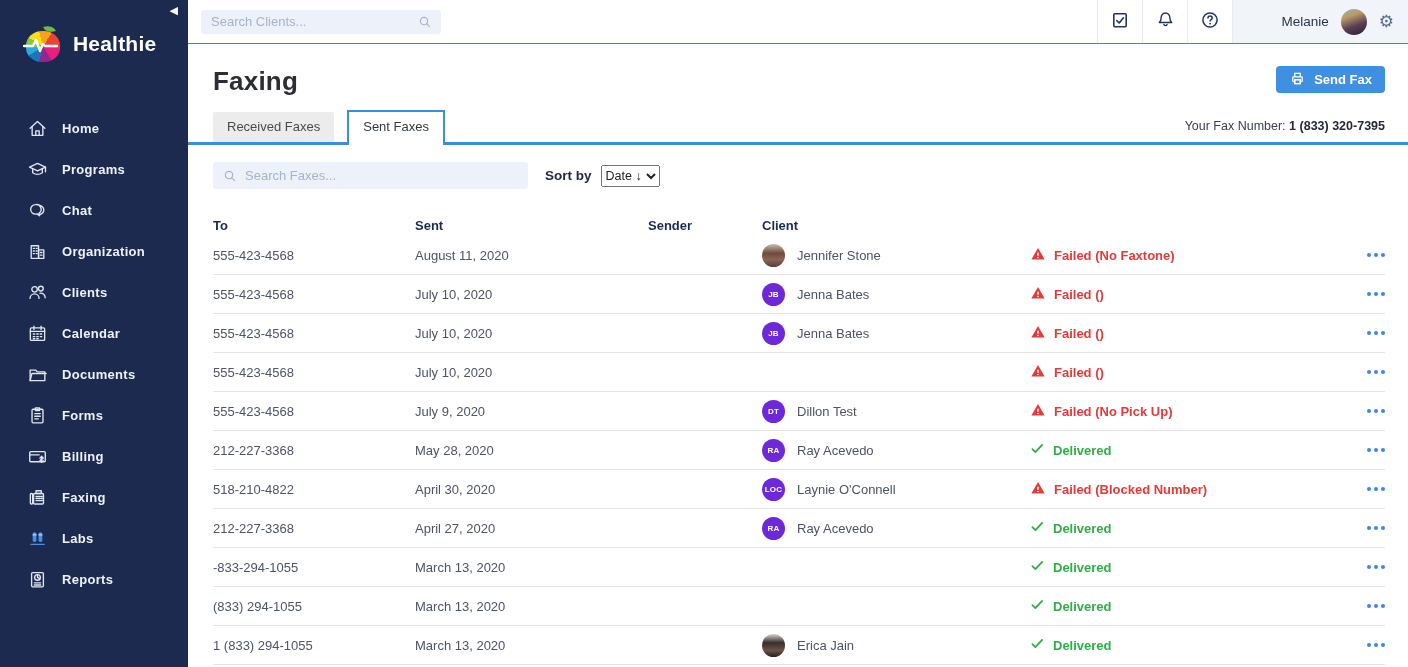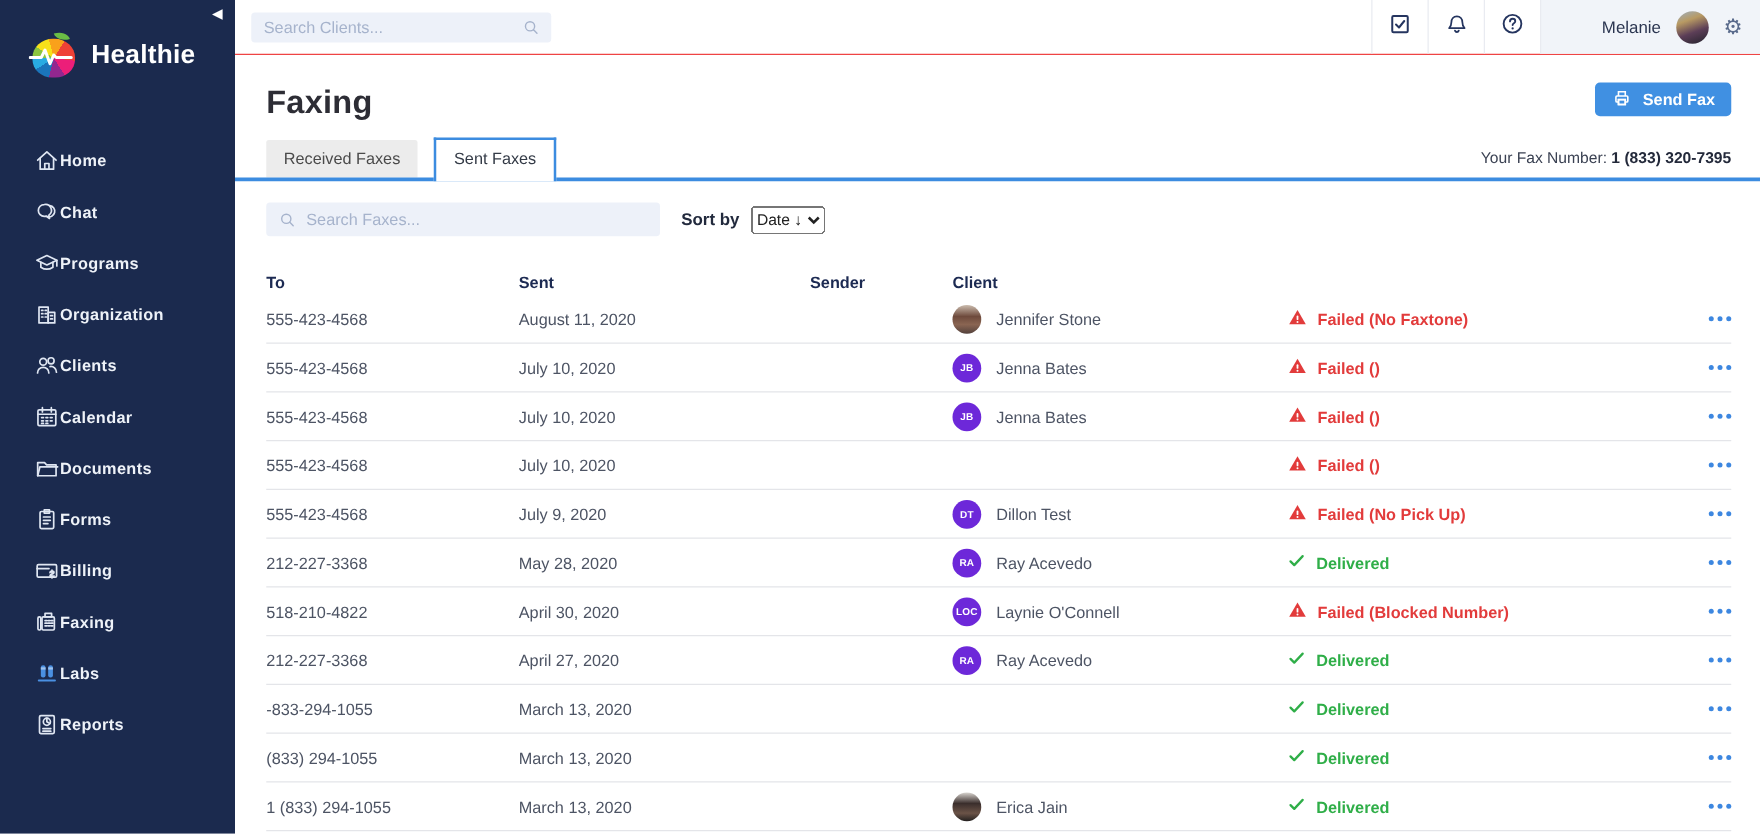--- a/index.html
+++ b/index.html
@@ -10,21 +10,21 @@
   .sidebar { width:188px; min-width:188px; background:#1b2a4e; color:#eef2f8; position:relative; }
   .collapse-arrow { position:absolute; top:4px; right:10px; font-size:11px; color:#fff; cursor:pointer; }
   .logo { display:flex; align-items:center; gap:9px; padding:24px 16px 0 26px; }
   .logo-mark { position:relative; width:38px; height:40px; }
   .apple { position:absolute; left:0; top:7px; width:34px; height:31px; border-radius:48% 48% 46% 46%;
            background:conic-gradient(from -90deg,#8bc53f 0 9%,#f7e01a 9% 21%,#f9a11b 21% 34%,#ef4136 34% 52%,#ec1e79 52% 66%,#92278f 66% 79%,#1b75bb 79% 91%,#29abe2 91% 100%); }
   .leaf { position:absolute; left:18px; top:1px; width:11px; height:8px; background:#6abd45; border-radius:0 100% 0 100%; transform:rotate(-18deg); }
   .pulse { position:absolute; left:-3px; top:13px; }
   .logo-text { font-size:21px; font-weight:bold; color:#fff; letter-spacing:.2px; }
   .nav { margin-top:44px; }
-  .nav-item { display:flex; align-items:center; padding:10px 0 10px 27px; cursor:pointer; font-size:13px; font-weight:bold; color:#eef2f8; letter-spacing:.3px; }
+  .nav-item { display:flex; align-items:center; gap:14px; padding:10px 0 10px 27px; cursor:pointer; font-size:13px; font-weight:bold; color:#eef2f8; letter-spacing:.3px; }
   .nav-icon { width:21px; height:21px; display:flex; align-items:center; justify-content:center; color:#dfe6f2; }
   .nav-icon svg { display:block; }
 
   
   .main { flex:1; display:flex; flex-direction:column; }
 
   
   .topbar { height:44px; min-height:44px; display:flex; align-items:stretch; border-bottom:1px solid #ef4444; background:#fff; }
   .topbar-search-wrap { display:flex; align-items:center; padding-left:13px; flex:1; }
   .topbar-search { position:relative; width:240px; height:24px; }
@@ -102,35 +102,35 @@
               <path d="M3 9.7 10 3.3l7 6.4"></path>
               <path d="M4.9 8.3v8.2h10.2V8.3"></path>
               <path d="M8.4 16.5v-4.3h3.2v4.3"></path>
             </svg>
           </span>
     <span class="nav-label">Home</span>
   </div>
         <div class="nav-item">
     <span class="nav-icon">
             <svg width="21" height="21" viewBox="0 0 20 20" fill="none" stroke="currentColor" stroke-width="1.3" stroke-linecap="round" stroke-linejoin="round">
-              <path d="M8 4.4a4.5 4.5 0 0 0 0 9c.5 0 1-.1 1.4-.2l2.6 1.8-.5-2.5a4.5 4.5 0 0 0-3.5-8.1Z"></path>
-              <path d="M12.2 5.2a4.3 4.3 0 1 1-2 8.3"></path>
-            </svg>
-          </span>
-    <span class="nav-label">Chat</span>
-  </div>
-        <div class="nav-item">
-    <span class="nav-icon">
-            <svg width="21" height="21" viewBox="0 0 20 20" fill="none" stroke="currentColor" stroke-width="1.3" stroke-linecap="round" stroke-linejoin="round">
               <path d="M2.4 7.8 10 4.2l7.6 3.6L10 11.4Z"></path>
               <path d="M5.4 9.4v3.7c2.8 1.9 6.4 1.9 9.2 0V9.4"></path>
               <path d="M17.6 7.8v4.4"></path>
             </svg>
           </span>
     <span class="nav-label">Programs</span>
+  </div>
+        <div class="nav-item">
+    <span class="nav-icon">
+            <svg width="21" height="21" viewBox="0 0 20 20" fill="none" stroke="currentColor" stroke-width="1.3" stroke-linecap="round" stroke-linejoin="round">
+              <path d="M8 4.4a4.5 4.5 0 0 0 0 9c.5 0 1-.1 1.4-.2l2.6 1.8-.5-2.5a4.5 4.5 0 0 0-3.5-8.1Z"></path>
+              <path d="M12.2 5.2a4.3 4.3 0 1 1-2 8.3"></path>
+            </svg>
+          </span>
+    <span class="nav-label">Chat</span>
   </div>
         <div class="nav-item">
     <span class="nav-icon">
             <svg width="21" height="21" viewBox="0 0 20 20" fill="none" stroke="currentColor" stroke-width="1.3" stroke-linecap="round" stroke-linejoin="round">
               <rect x="4" y="4.5" width="7" height="12"></rect>
               <rect x="11" y="8.5" width="5" height="8"></rect>
               <path d="M6 7h1M8.7 7h1M6 9.5h1M8.7 9.5h1M6 12h1M8.7 12h1M12.8 11h1.5M12.8 13.5h1.5"></path>
             </svg>
           </span>
     <span class="nav-label">Organization</span>

